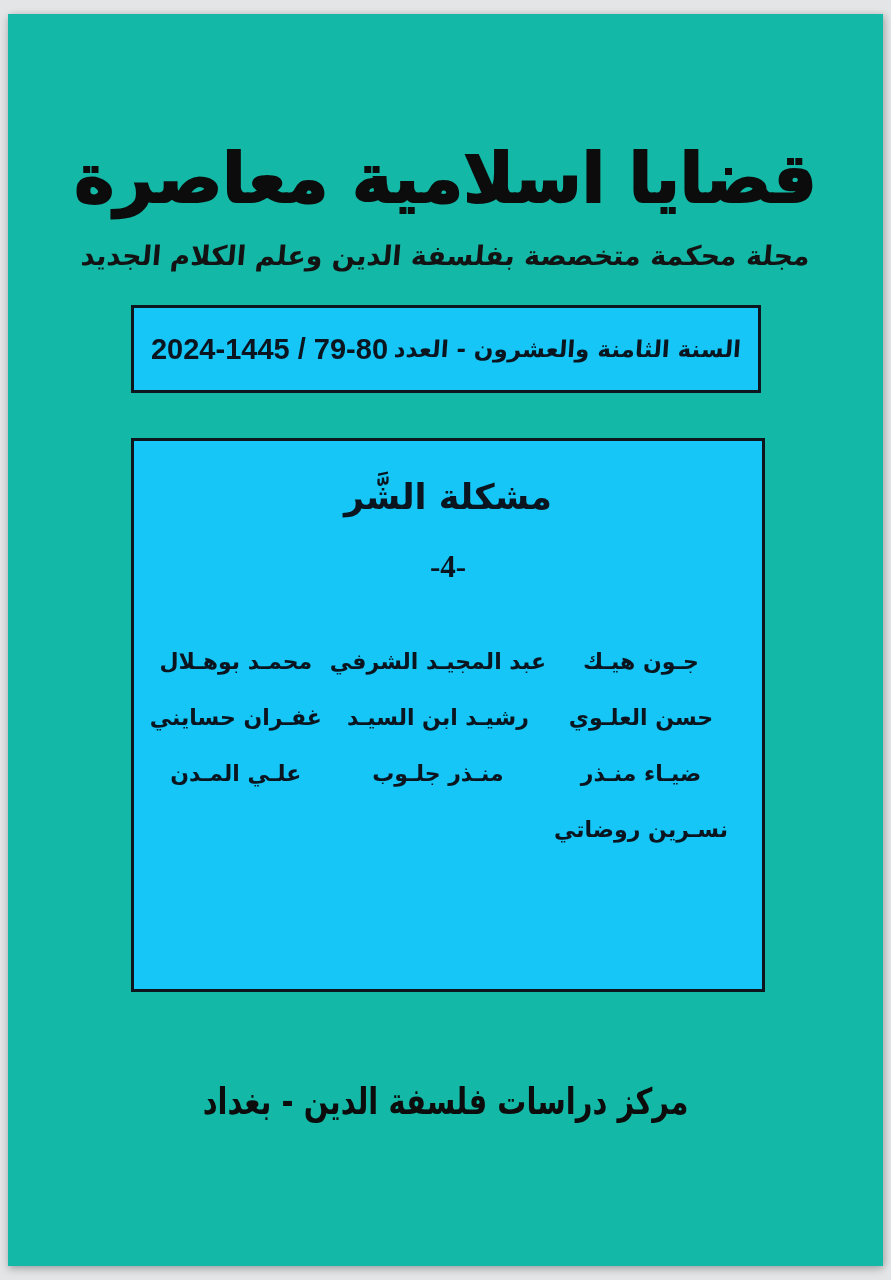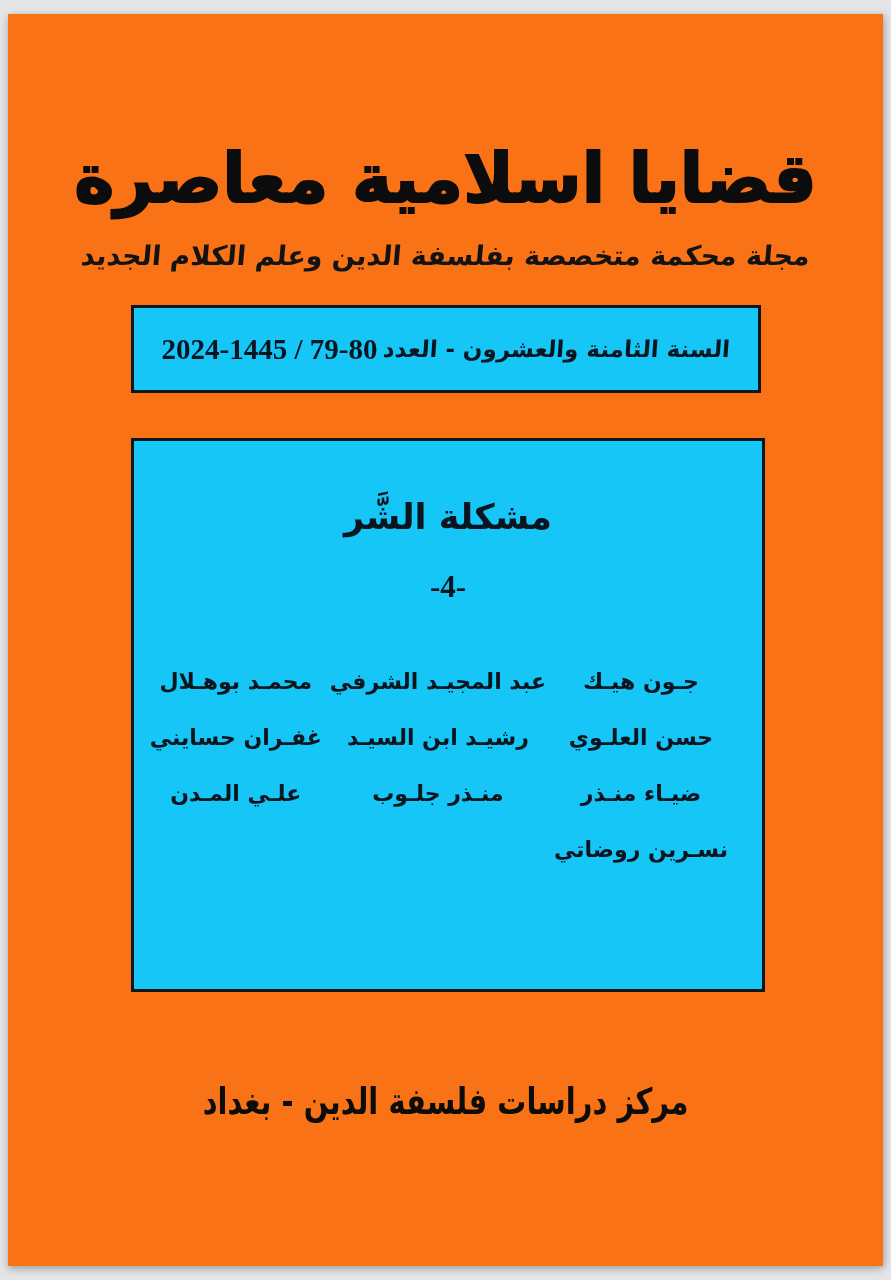--- a/index.html
+++ b/index.html
@@ -10,21 +10,21 @@
     background: #e4e5e6;
     font-family: "DejaVu Sans", sans-serif;
     overflow: hidden;
   }
   .sheet {
     position: absolute;
     left: 8px;
     top: 14px;
     width: 875px;
     height: 1252px;
-    background: #f97316;
+    background: #14b8a6;
     box-shadow: 0 3px 8px rgba(0,0,0,0.25), 3px 0 6px rgba(0,0,0,0.10);
   }
   .masthead-title {
     position: absolute;
     top: 128px;
     left: 0;
     right: 0;
     text-align: center;
     direction: rtl;
     font-size: 68px;
@@ -66,39 +66,39 @@
   }
   .banner-ar {
     font-size: 23px;
     font-weight: bold;
     color: #0b1520;
     transform: skewX(-4deg);
   }
   .banner-num {
     font-size: 29px;
     font-weight: bold;
-    font-family: Liberation Serif, serif;
+    font-family: Liberation Sans, sans-serif;
     color: #0b1520;
     direction: ltr;
     unicode-bidi: bidi-override;
   }
   .issue-box {
     position: absolute;
     top: 424px;
     left: 123px;
     width: 634px;
     height: 554px;
     box-sizing: border-box;
     background: #15c6f6;
     border: 3px solid #0d161d;
     text-align: center;
     direction: rtl;
   }
   .issue-title {
-    margin-top: 56px;
+    margin-top: 36px;
     font-size: 35px;
     font-weight: bold;
     color: #0b1520;
   }
   .issue-number {
     margin-top: 32px;
     font-size: 31px;
     font-weight: bold;
     font-family: "Liberation Serif", serif;
     color: #0b1520;

